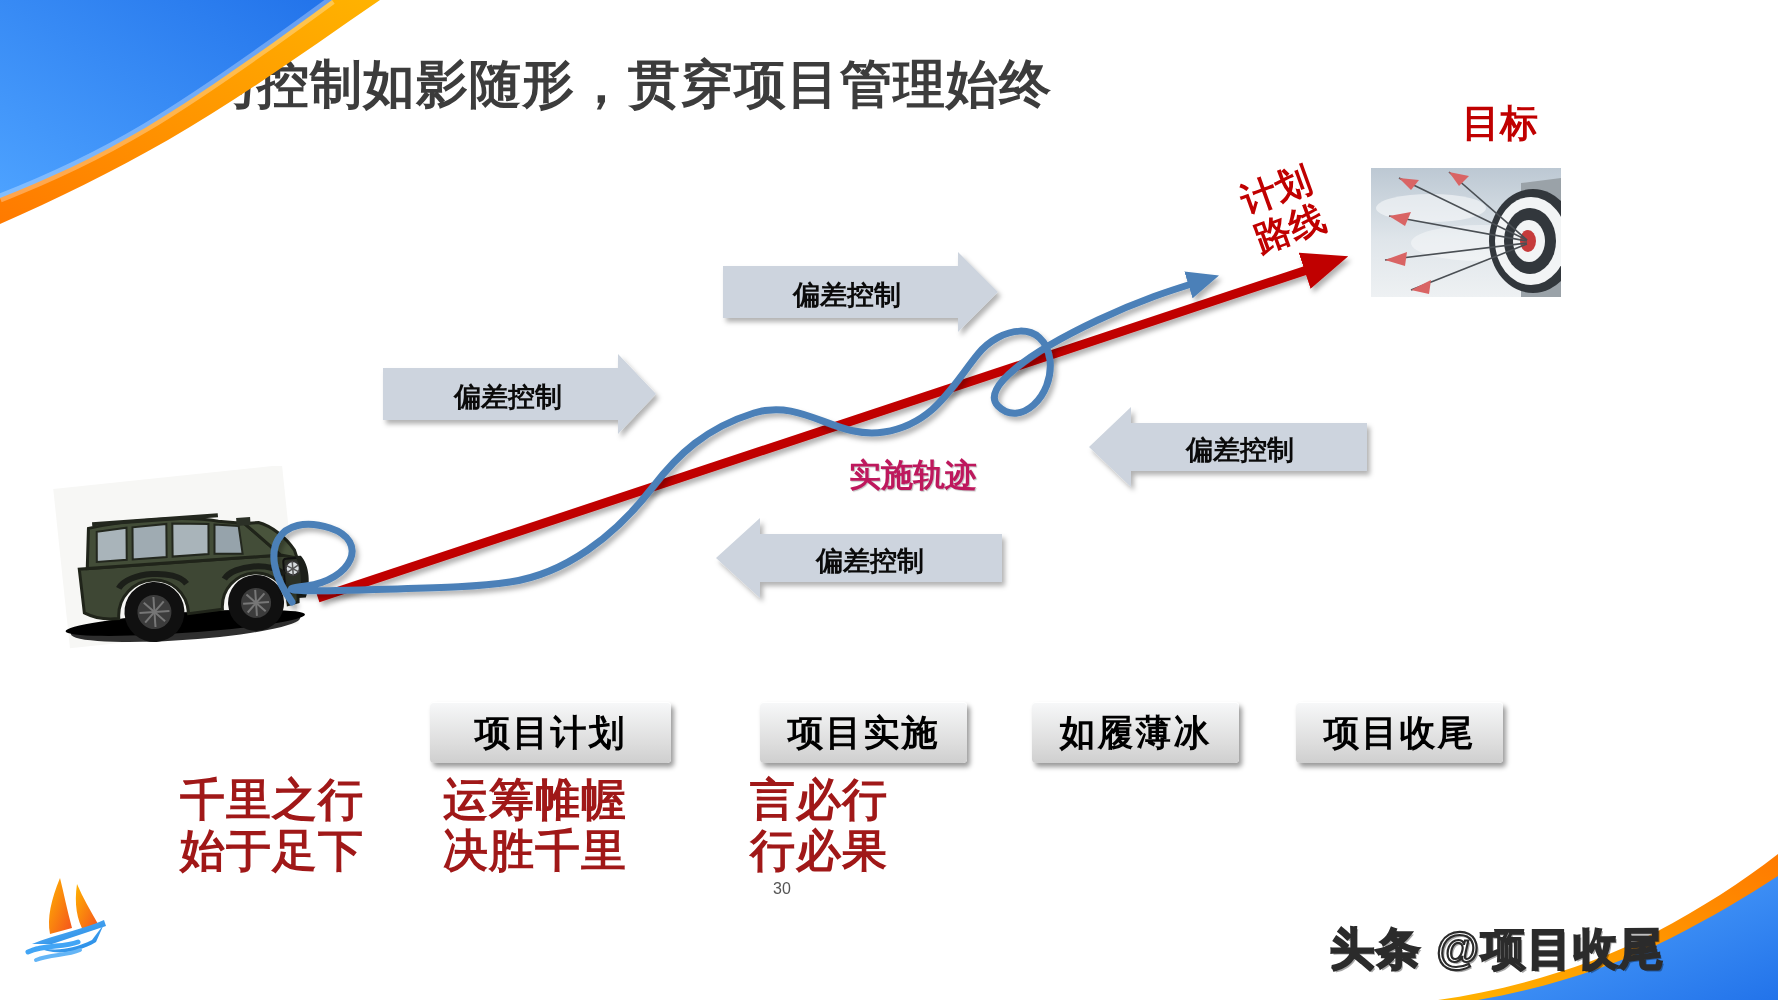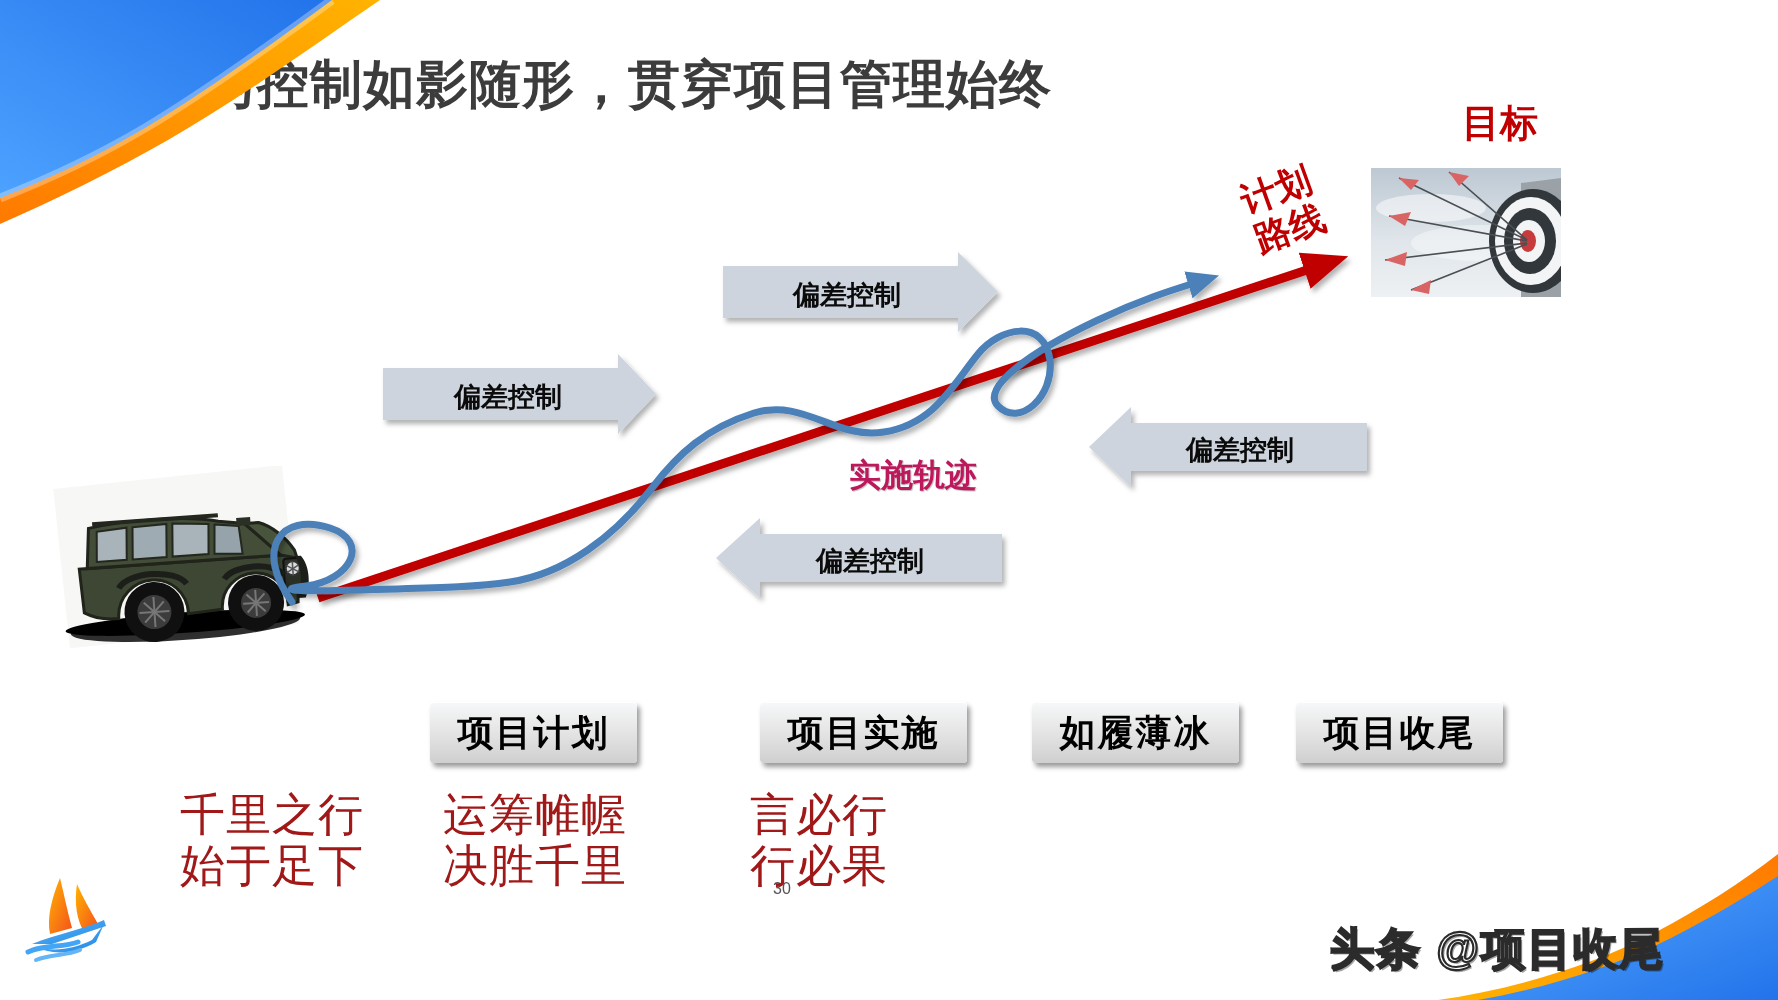--- a/index.html
+++ b/index.html
@@ -40,28 +40,28 @@
   .dev4{left:770px;top:543px;}
   
   .phase-box{
     top:702px;height:61px;border-radius:4px;
     background:linear-gradient(#f7f8f9,#dcdcdc 70%,#cfcfcf);
     box-shadow:3px 4px 5px rgba(0,0,0,.4), inset 0 1px 0 #ffffff;
     text-align:center;line-height:61px;font-size:36px;font-weight:bold;color:#000;
     letter-spacing:2px;
   }
   .pb1{left:166px;width:212px;}
-  .pb2{left:430px;width:207px;}
+  .pb2{left:430px;width:241px;}
   .pb3{left:760px;width:207px;}
   .pb4{left:1032px;width:207px;}
   .pb5{left:1296px;width:207px;}
   .motto{
     top:774px;width:260px;text-align:center;
-    font-size:45px;font-weight:normal;color:#a01818;line-height:1.14;
-    white-space:pre-line;letter-spacing:1px;margin-top:15px;
+    font-size:45px;font-weight:bold;color:#a01818;line-height:1.14;
+    white-space:pre-line;letter-spacing:1px;
   }
   .mt1{left:142px;}
   .mt2{left:405px;}
   .mt3{left:689px;}
   .mt4{left:1005px;}
   .mt5{left:1270px;}
   
   .page-number{
     left:750px;top:880px;width:64px;text-align:center;
     font-size:16px;color:#555;

